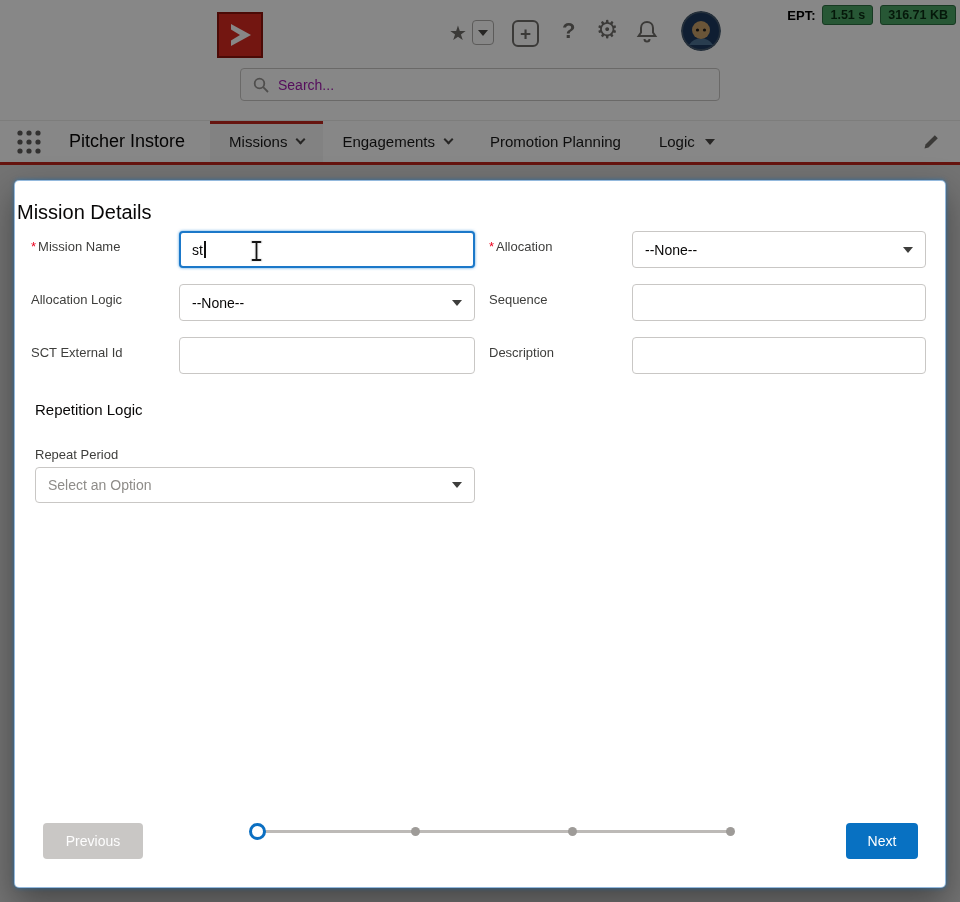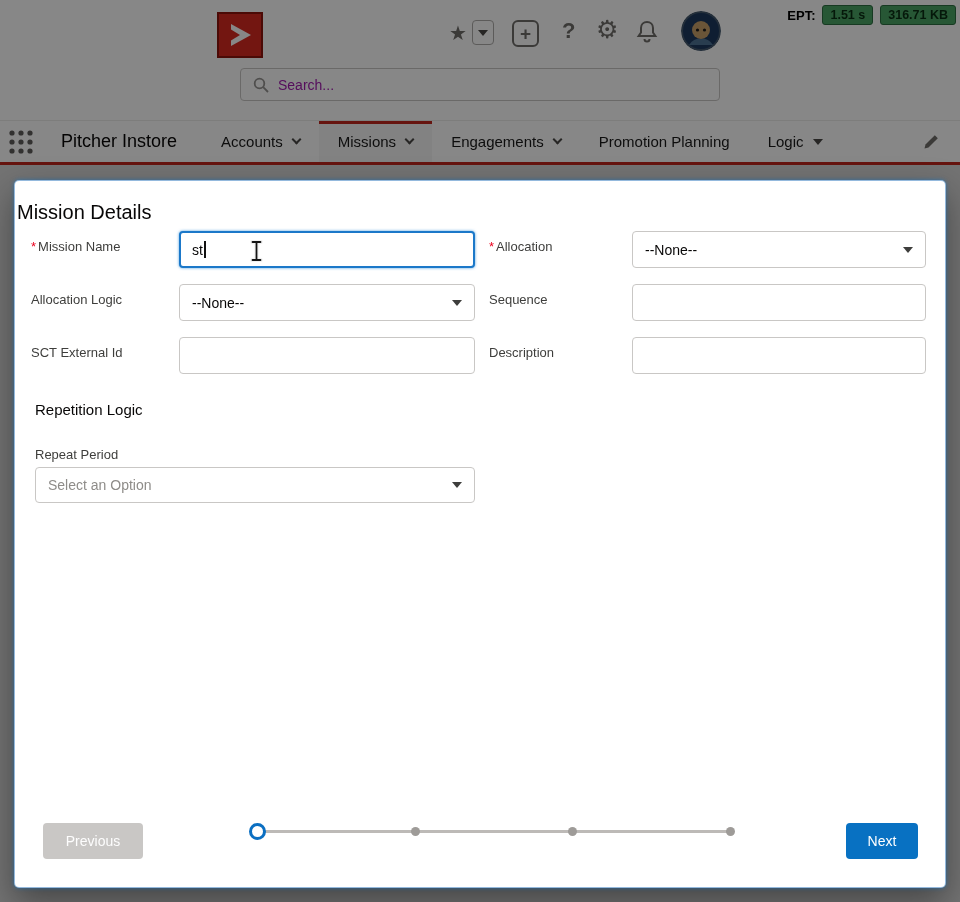--- a/index.html
+++ b/index.html
@@ -18,21 +18,21 @@
   .help-btn { position:absolute; left:562px; top:18px; font-size:22px; color:#706e6b; font-weight:bold; }
   .gear-btn { position:absolute; left:596px; top:15px; font-size:25px; color:#706e6b; }
   .bell-btn { position:absolute; left:635px; top:19px; }
   .avatar-btn { position:absolute; left:681px; top:11px; width:40px; height:40px; border-radius:50%; overflow:hidden; }
   .ept { position:absolute; right:4px; top:5px; display:flex; align-items:center; gap:7px; font-size:13px; }
   .ept-label { font-weight:bold; color:#000; }
   .badge { background:#4aa564; color:#0b2e14; font-weight:bold; padding:2px 7px; border-radius:3px; font-size:12.5px; border:1px solid #2c6e41; }
   .search { position:absolute; left:240px; top:68px; width:480px; height:33px; border:1px solid #c9c7c5; border-radius:4px; background:#fff; display:flex; align-items:center; gap:9px; padding:0 12px; font-size:14px; color:#a21caf; cursor:text; }
 
   
-  .navbar { position:absolute; left:0; top:120px; width:960px; height:45px; background:#fff; border-top:1px solid #ececeb; border-bottom:3px solid #c0271d; display:flex; align-items:center; padding-left:8px; }
+  .navbar { position:absolute; left:0; top:120px; width:960px; height:45px; background:#fff; border-top:1px solid #ececeb; border-bottom:3px solid #c0271d; display:flex; align-items:center; padding-left:16px; }
   .waffle { margin-right:27px; display:flex; }
   .appname { font-size:18px; color:#080707; margin-right:25px; white-space:nowrap; }
   .tab { height:41px; display:flex; align-items:center; gap:10px; padding:0 19px; font-size:15px; color:#1a1a1a; white-space:nowrap; cursor:pointer; }
   .tab.active { box-shadow:inset 0 3px 0 #c0271d; background:rgba(0,0,0,0.04); }
   .chev { width:7px; height:7px; border-right:2px solid #4a4846; border-bottom:2px solid #4a4846; transform:rotate(45deg); margin-top:-4px; }
   .tri { width:0; height:0; border-left:5px solid transparent; border-right:5px solid transparent; border-top:6px solid #4a4846; }
   .pencil { margin-left:auto; margin-right:20px; display:flex; }
 
   .content { position:absolute; left:0; top:165px; width:960px; height:737px; background:#d9d9d9; }
   .overlay { position:absolute; inset:0; background:rgba(0,0,0,0.47); z-index:5; }
@@ -130,24 +130,20 @@
         <circle cx="4" cy="13" r="2.6"></circle>
           <circle cx="13" cy="13" r="2.6"></circle>
           <circle cx="22" cy="13" r="2.6"></circle>
         <circle cx="4" cy="22" r="2.6"></circle>
           <circle cx="13" cy="22" r="2.6"></circle>
           <circle cx="22" cy="22" r="2.6"></circle>
       </svg>
     </button>
     <div class="appname">Pitcher Instore</div>
 
-    <div class="tab">
-      <span>Accounts</span>
-      <span class="chev"></span>
-    </div>
     <div class="tab active">
       <span>Missions</span>
       <span class="chev"></span>
     </div>
     <div class="tab">
       <span>Engagements</span>
       <span class="chev"></span>
     </div>
     <div class="tab">
       <span>Promotion Planning</span>

